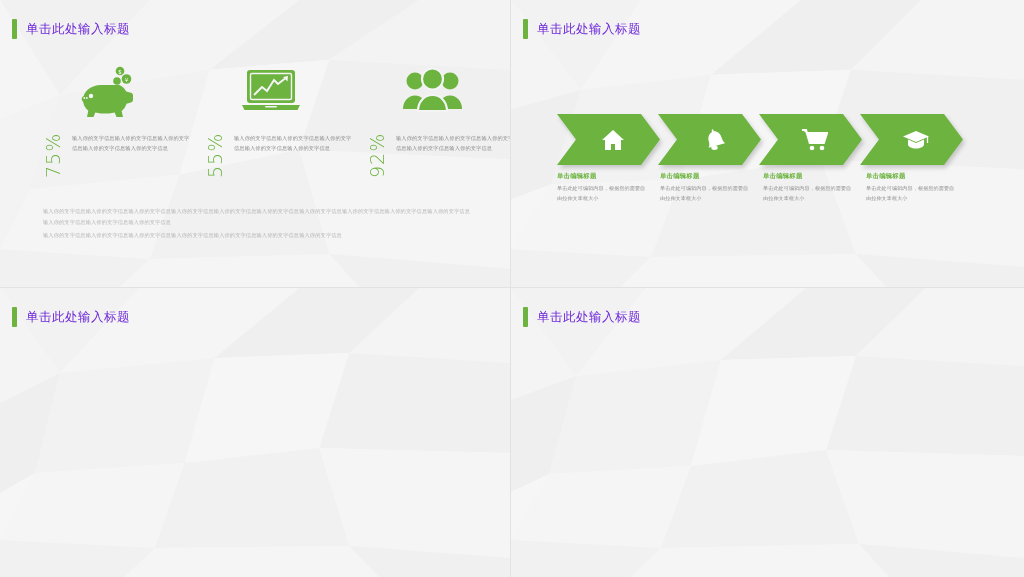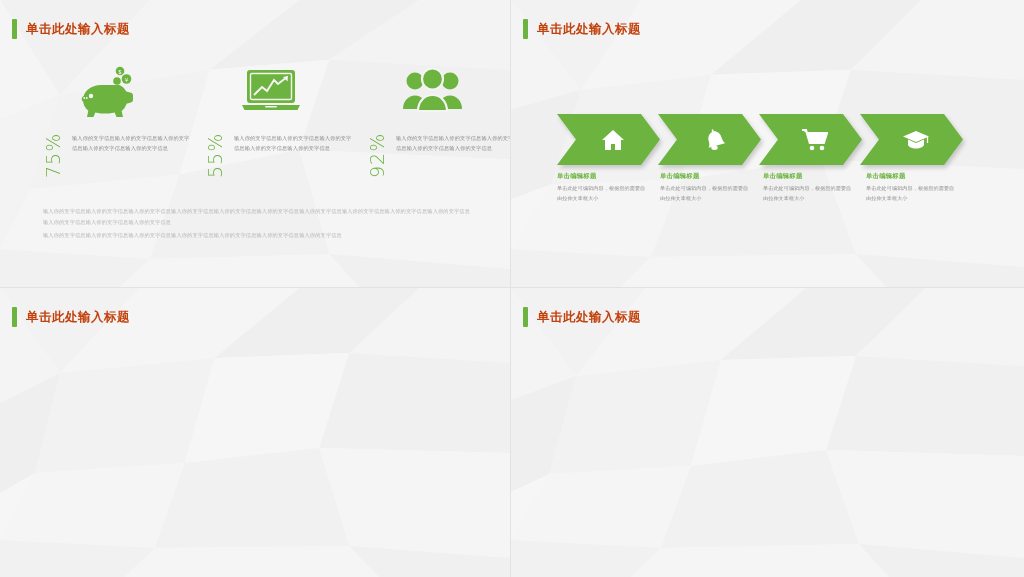--- a/index.html
+++ b/index.html
@@ -31,21 +31,21 @@
 
   
   .title-row {
     position: absolute; left: 12px; top: 19px;
     display: flex; align-items: center; gap: 9px; z-index: 5;
   }
   .title-bar {
     width: 5px; height: 20px; background: #6cb33f; border-radius: 1px;
   }
   .title-text {
-    font-size: 12.5px; font-weight: bold; color: #c2410c;
+    font-size: 12.5px; font-weight: normal; color: #6d28d9;
     letter-spacing: .5px;
   }
 
   
   .s1-cols {
     position: absolute; left: 0; top: 62px; width: 100%;
     display: flex; z-index: 4;
   }
   .s1-col { width: 170px; }
   .s1-col:nth-child(1) { margin-left: 28px; }

